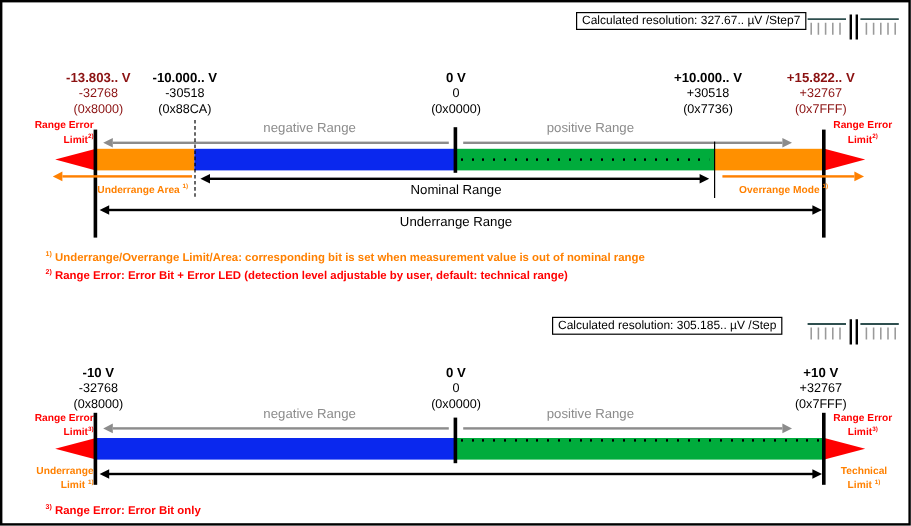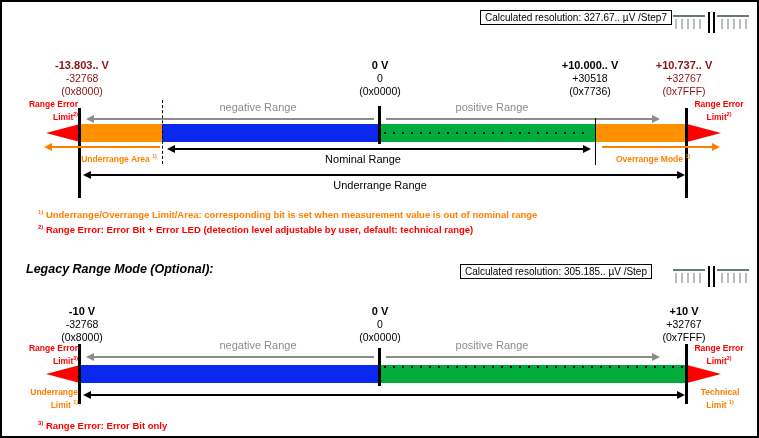--- a/index.html
+++ b/index.html
@@ -59,32 +59,37 @@
     </g>
     <line x1="37" y1="1" x2="37" y2="22" stroke="#000" stroke-width="2"></line>
     <line x1="42" y1="1" x2="42" y2="22" stroke="#000" stroke-width="2"></line>
   </svg>
 
   <div class="abs col maroon" style="left:80px;top:57px">
     <div class="vlab">-13.803.. V</div>
     <div class="clab">-32768</div>
     <div class="clab">(0x8000)</div>
   </div>
+  <div class="abs col" style="left:152px;top:57px">
+    <div class="vlab">-10.000.. V</div>
+    <div class="clab">-30518</div>
+    <div class="clab">(0x88CA)</div>
+  </div>
   <div class="abs col" style="left:378px;top:57px">
     <div class="vlab">0 V</div>
     <div class="clab">0</div>
     <div class="clab">(0x0000)</div>
   </div>
   <div class="abs col" style="left:588px;top:57px">
     <div class="vlab">+10.000.. V</div>
     <div class="clab">+30518</div>
     <div class="clab">(0x7736)</div>
   </div>
   <div class="abs col maroon" style="left:682px;top:57px">
-    <div class="vlab">+10.737.. V</div>
+    <div class="vlab">+15.822.. V</div>
     <div class="clab">+32767</div>
     <div class="clab">(0x7FFF)</div>
   </div>
 
   <div class="abs sidelab redtxt ralign" style="left:14px;top:97px;width:62px">
     <span>Range Error Limit</span><span class="sup">2)</span>
   </div>
   <div class="abs sidelab redtxt calign" style="left:686px;top:97px;width:62px">
     <span>Range Error Limit</span><span class="sup">2)</span>
   </div>
@@ -117,35 +122,34 @@
   </div>
   <div class="abs orangeline" style="left:600px;top:144px;width:110px"></div>
   <div class="abs h-r co" style="left:710px;top:141px"></div>
   <div class="abs sidelab orangetxt" style="left:651px;top:149px;transform:translateX(-50%);white-space:nowrap">
     <span>Overrange Mode</span> <span class="sup">1)</span>
   </div>
 
   <div class="abs hline" style="left:172px;top:146px;width:410px"></div>
   <div class="abs h-l" style="left:165px;top:143px"></div>
   <div class="abs h-r" style="left:581px;top:143px"></div>
-  <div class="abs rangelab" style="left:361px;top:151px">Nominal Range</div>
+  <div class="abs rangelab" style="left:378px;top:151px">Nominal Range</div>
 
   <div class="abs hline" style="left:88px;top:172px;width:588px"></div>
   <div class="abs h-l" style="left:81px;top:169px"></div>
   <div class="abs h-r" style="left:675px;top:169px"></div>
   <div class="abs rangelab" style="left:378px;top:177px">Underrange Range</div>
 
   <div class="abs fnote orangetxt" style="left:36px;top:207px">
     <span class="sup">1)</span> <span>Underrange/Overrange Limit/Area: corresponding bit is set when measurement value is out of nominal range</span>
   </div>
   <div class="abs fnote redtxt" style="left:36px;top:222px">
     <span class="sup">2)</span> <span>Range Error: Error Bit + Error LED (detection level adjustable by user, default: technical range)</span>
   </div>
 
-  <div class="abs title" style="left:24px;top:260px">Legacy Range Mode (Optional):</div>
   <div class="abs resbox" style="left:458px;top:262px">Calculated resolution: 305.185.. µV /Step</div>
   <svg class="abs" style="left:670px;top:263px" width="78" height="23">
     <line x1="1" y1="5" x2="33" y2="5" stroke="#2F4F4F" stroke-width="1.5"></line>
     <line x1="45" y1="5" x2="77" y2="5" stroke="#2F4F4F" stroke-width="1.5"></line>
     <g stroke="#9a9a9a" stroke-width="1.3">
       <line x1="4" y1="8" x2="4" y2="18"></line>
         <line x1="10" y1="8" x2="10" y2="18"></line>
         <line x1="16" y1="8" x2="16" y2="18"></line>
       <line x1="22" y1="8" x2="22" y2="18"></line>
         <line x1="28" y1="8" x2="28" y2="18"></line>

